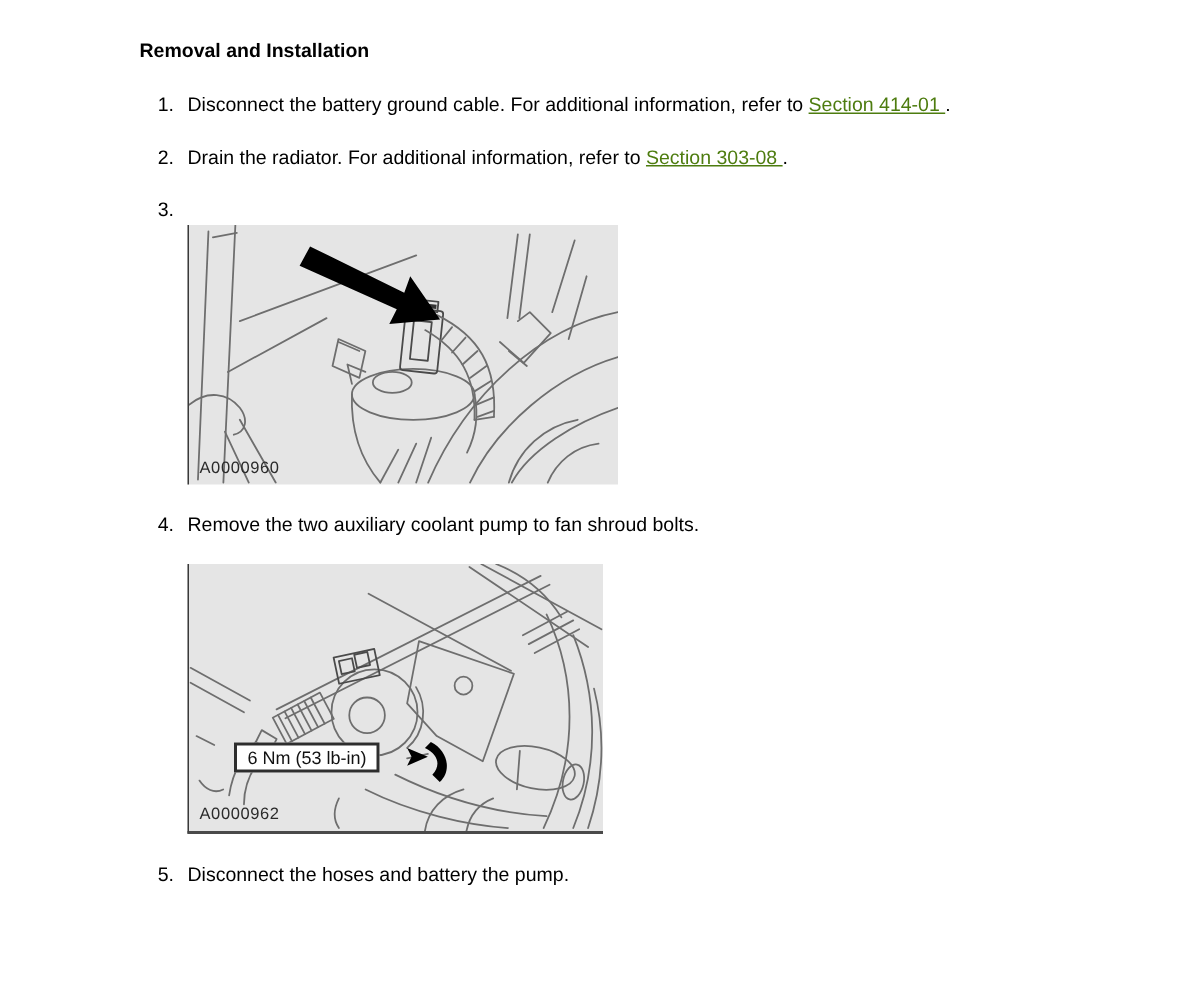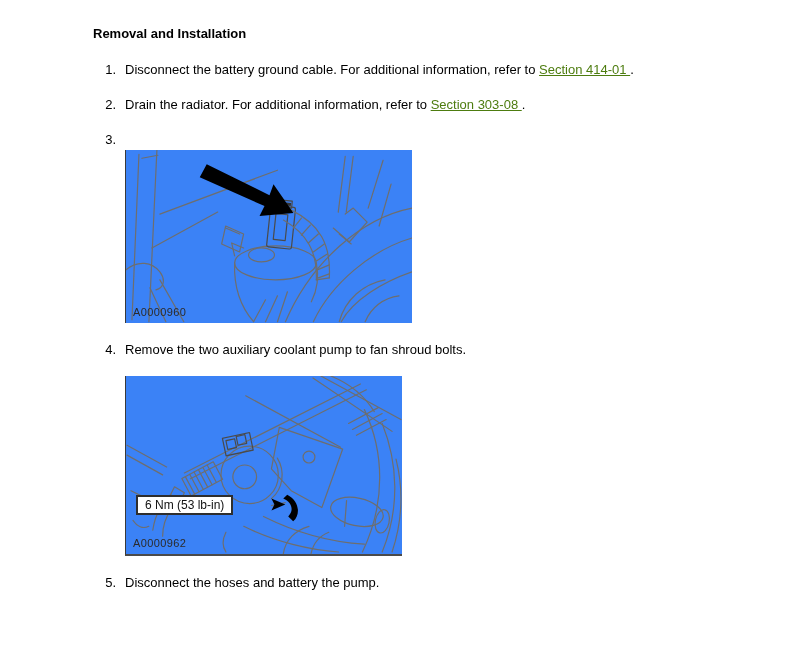--- a/index.html
+++ b/index.html
@@ -33,21 +33,21 @@
   .step-text a.sec-link {
     color: #4d7c0f;
     text-decoration: underline;
     cursor: pointer;
     text-align: right;
   }
 
   figure.fig {
     position: relative;
     margin: 18px 0 0 0;
-    background: #3b82f6;
+    background: #e5e5e5;
   }
   .fig1 {
     width: 287px; height: 173px;
     border-left: 1px solid #3a3a3a;
   }
   .fig2 {
     width: 277px; height: 180px;
     margin-top: 14px;
     border-left: 1px solid #3a3a3a;
     border-bottom: 2px solid #4a4a4a;
@@ -56,21 +56,21 @@
 
   .fig-label {
     position: absolute;
     left: 7px; bottom: 5px;
     font-size: 11px; line-height: 11px;
     color: #2b2b2b;
     letter-spacing: 0.4px;
   }
   .torque-callout {
     position: absolute;
-    left: 10px; top: 119px;
+    left: 30px; top: 119px;
     border: 2px solid #2e2e2e;
     padding: 0 7px;
     font-size: 12px; line-height: 16px;
     color: #111;
     background: #ffffff;
     white-space: nowrap;
   }
 </style>
 </head>
 <body>

